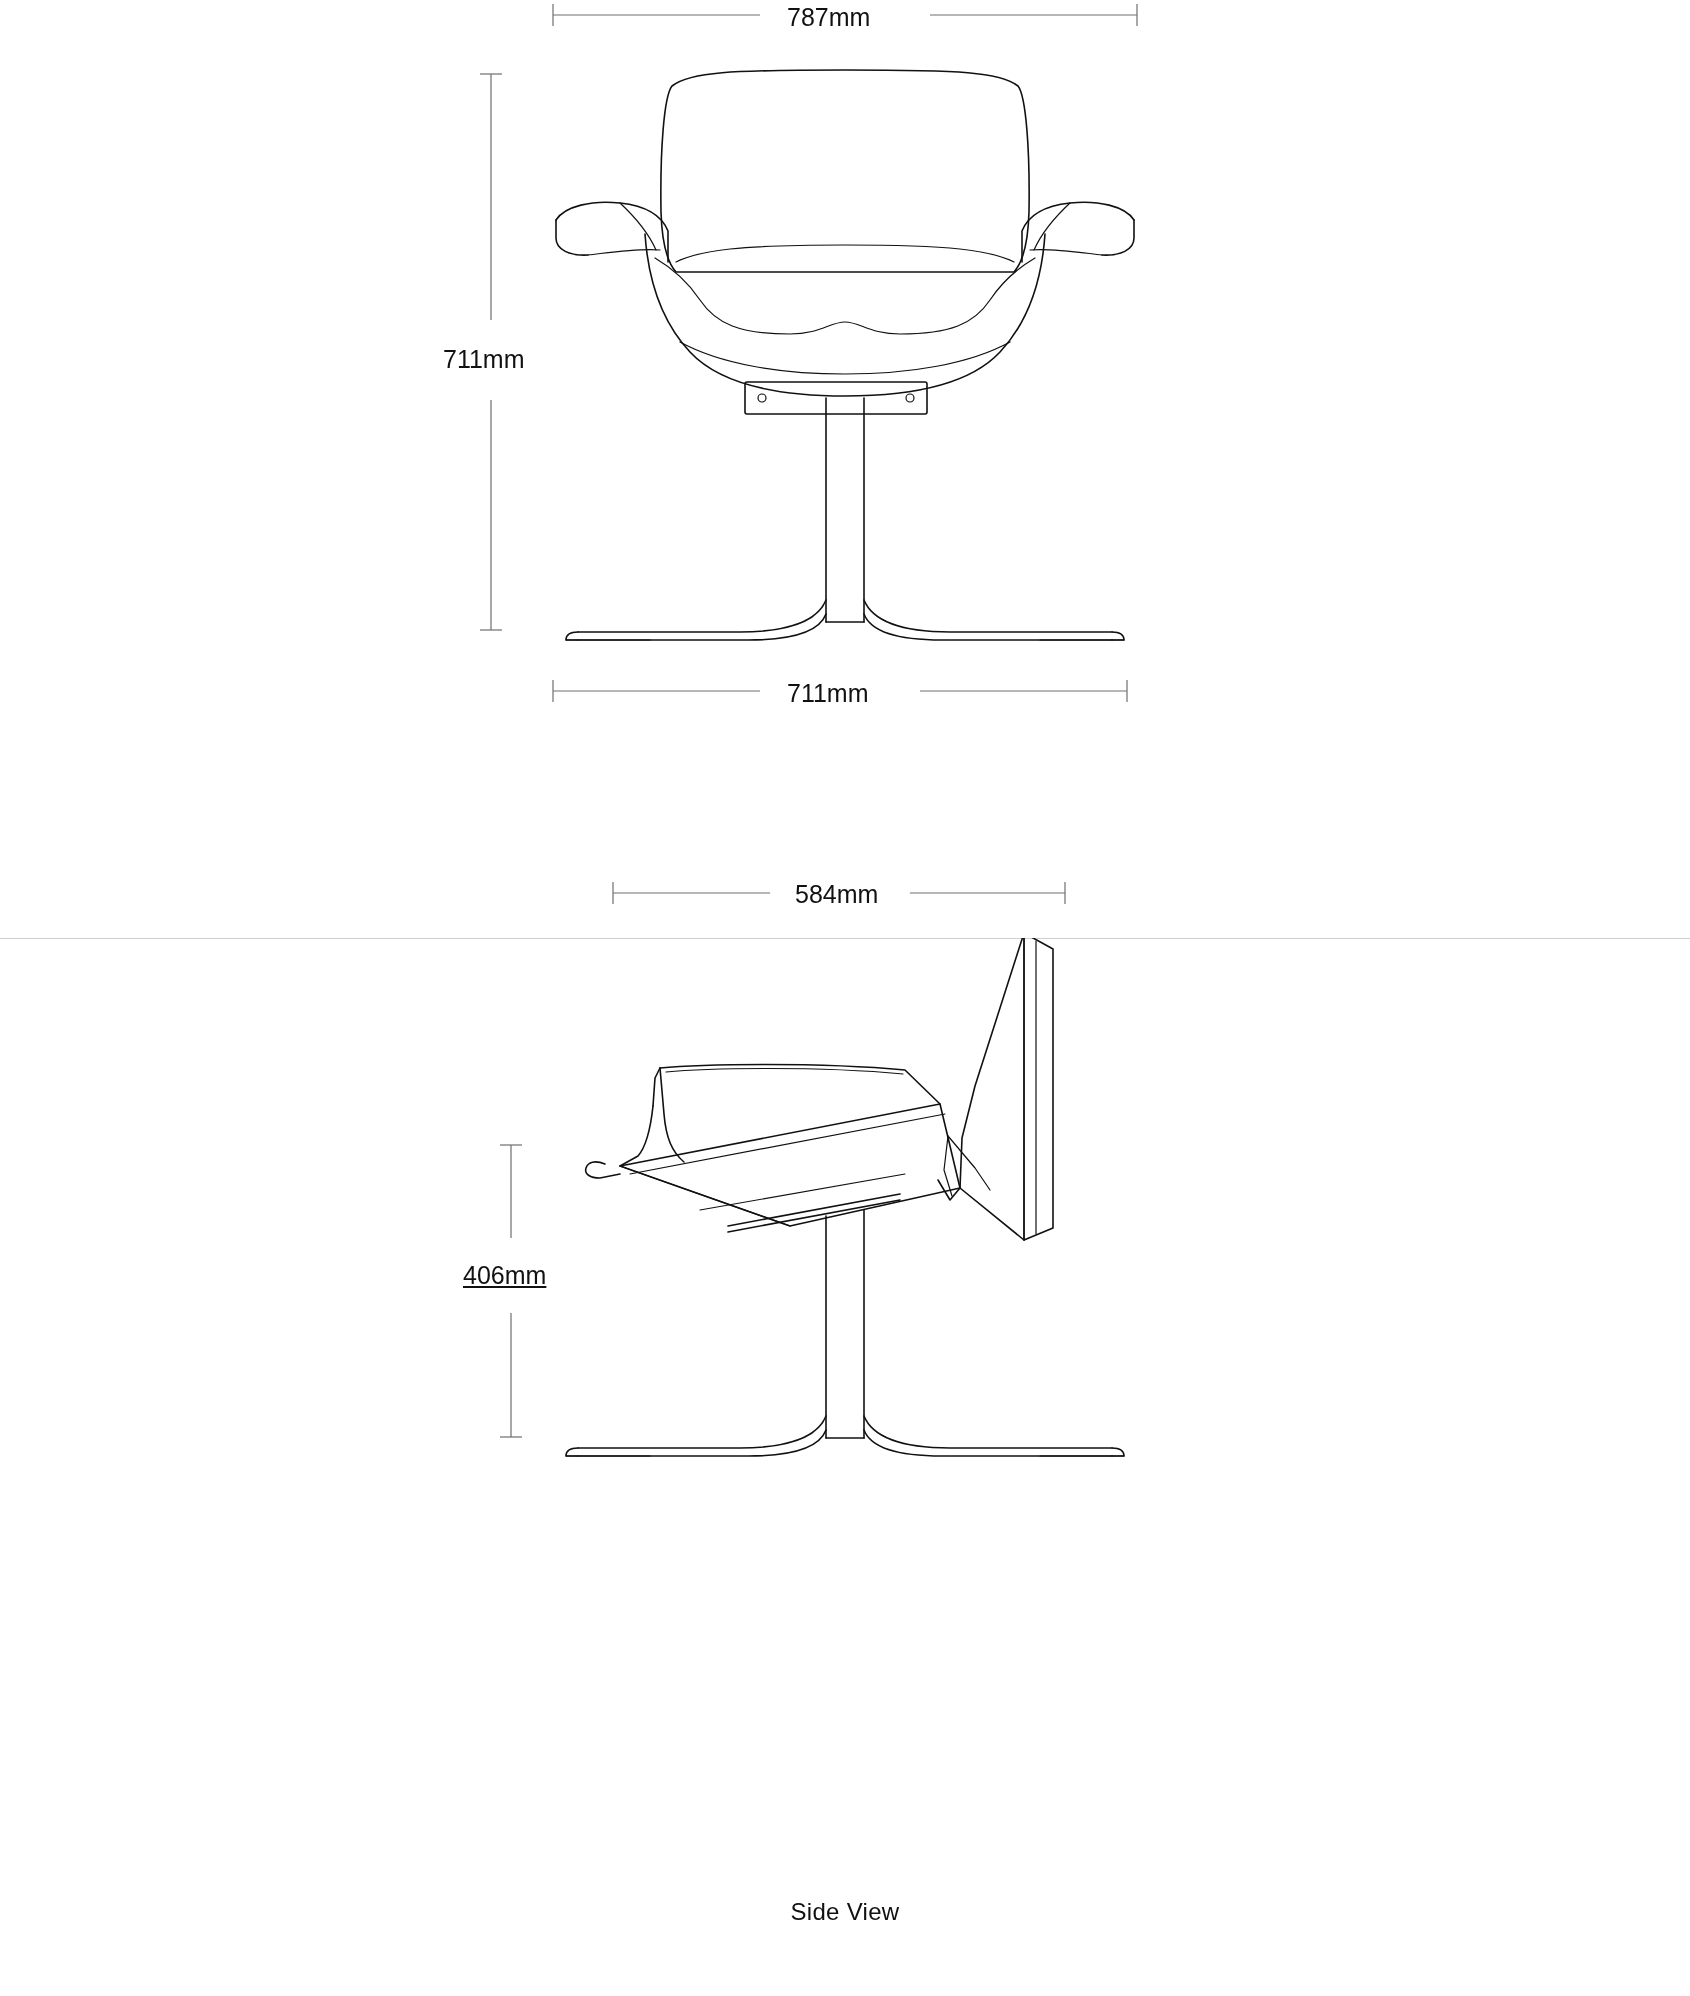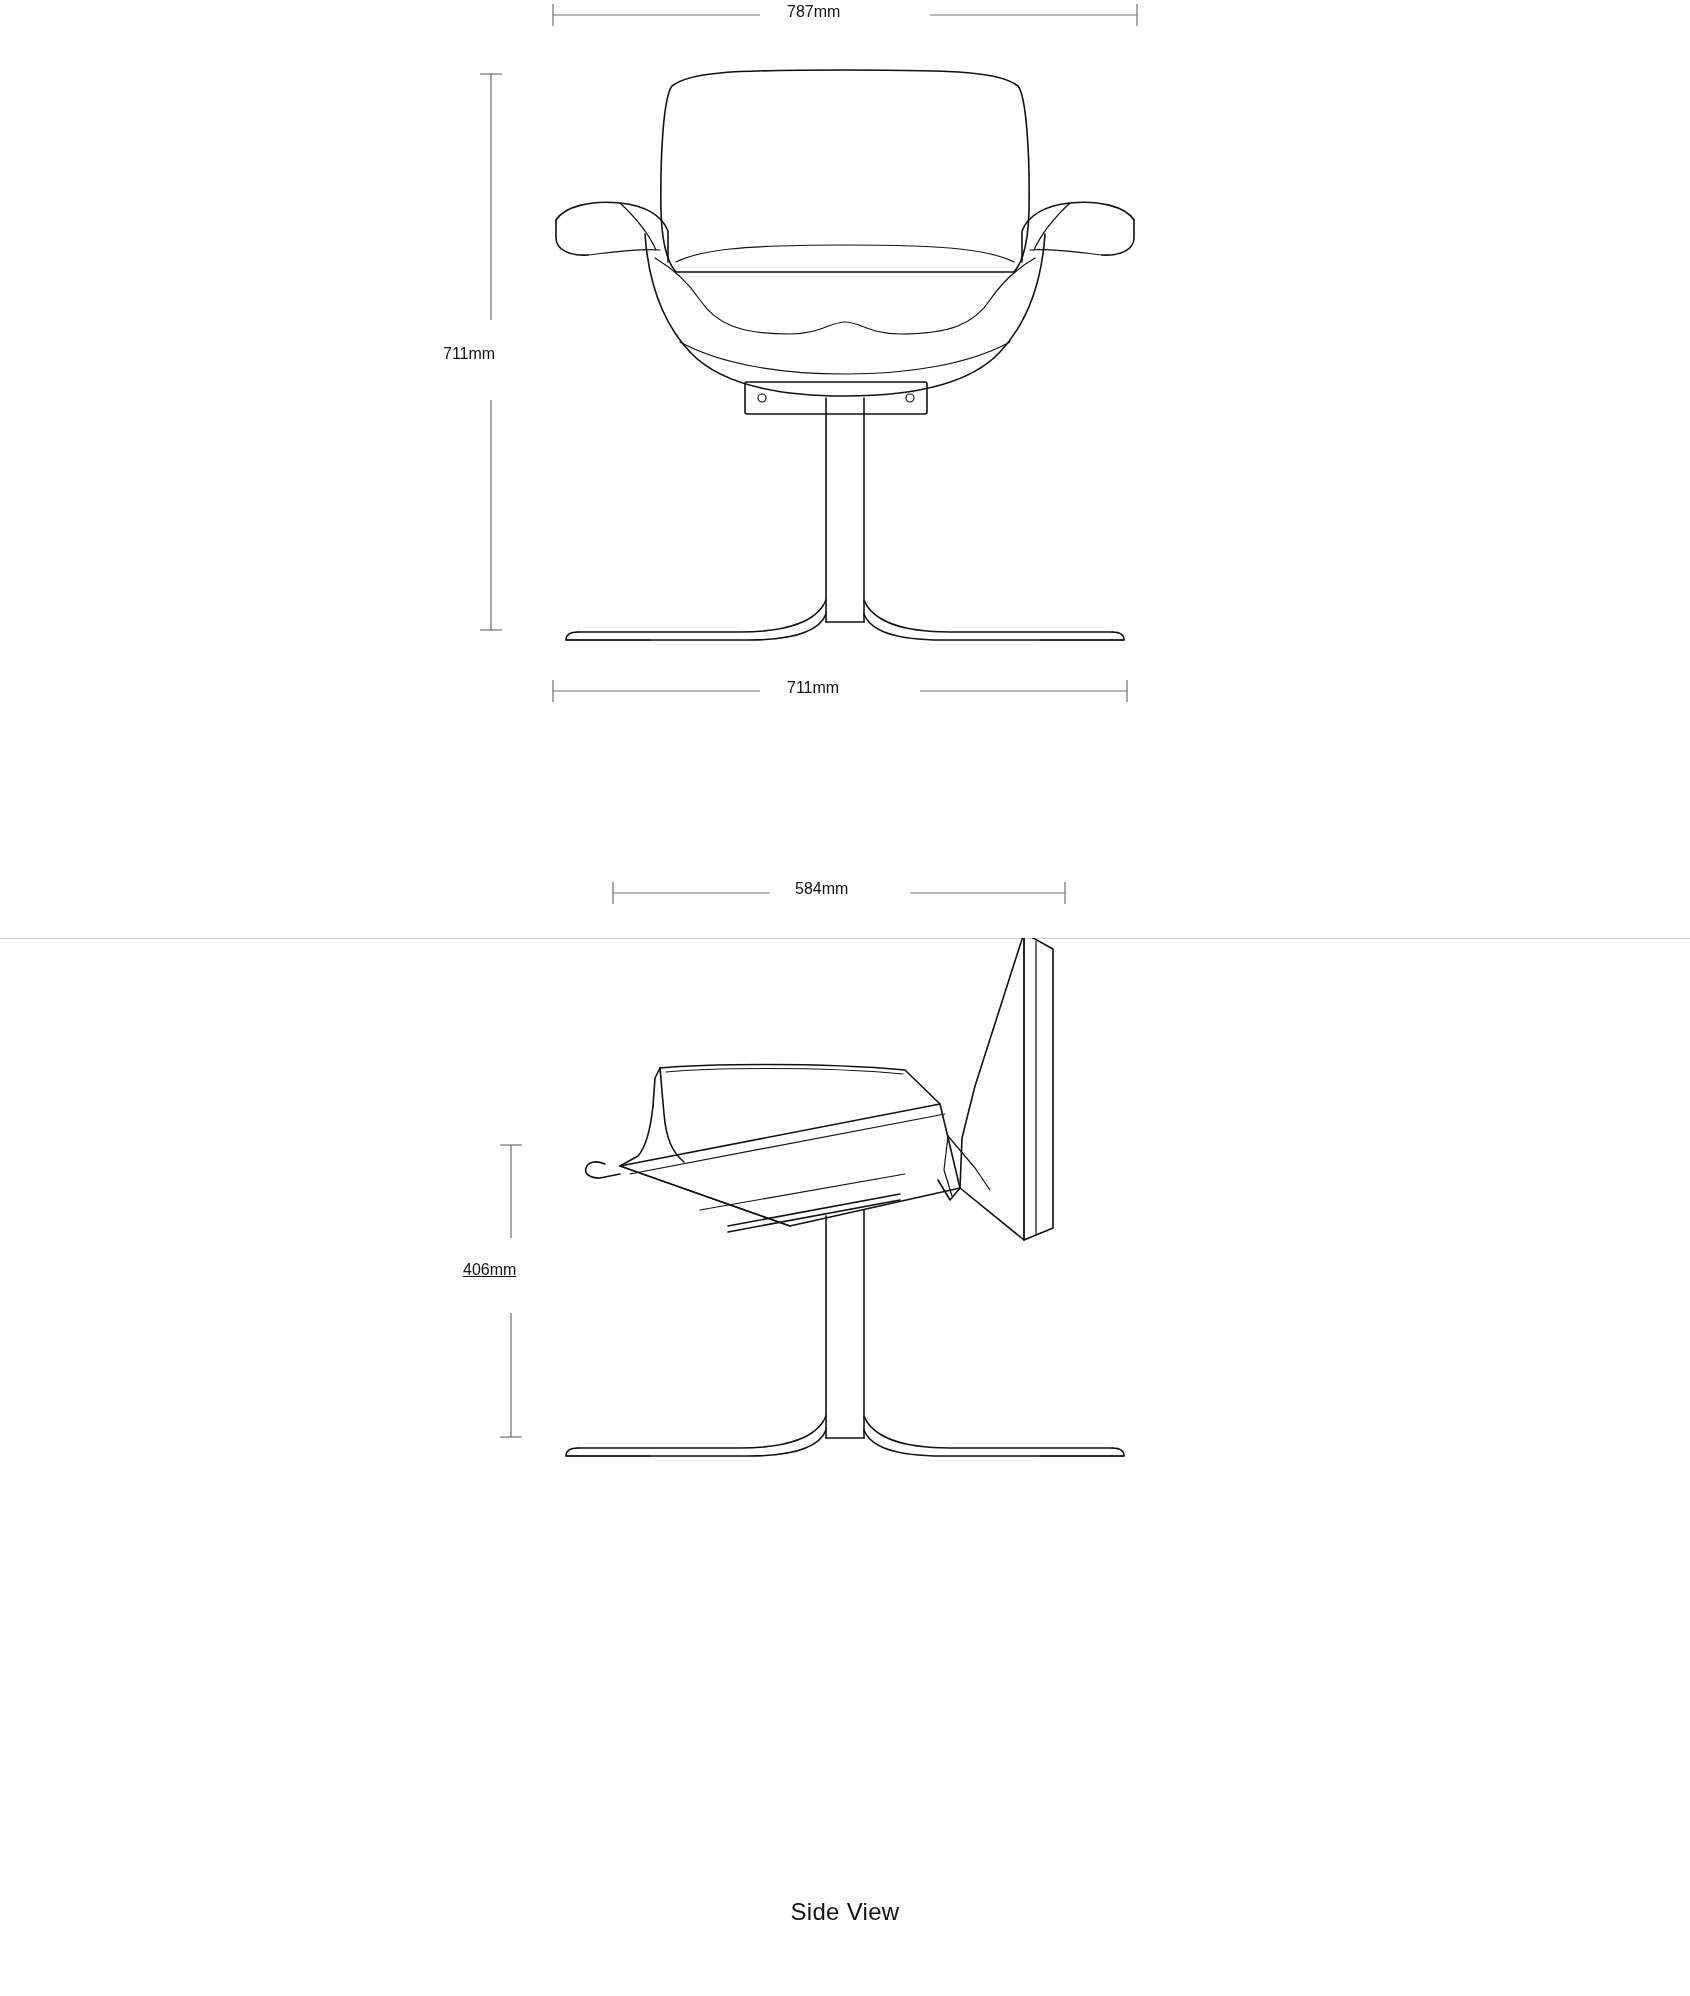--- a/index.html
+++ b/index.html
@@ -37,21 +37,21 @@
     width: 100%;
     text-align: center;
     font-size: 24px;
     letter-spacing: 0.3px;
     color: #111111;
   }
   .caption-front { top: 845px; }
 
   .dim-label {
     position: absolute;
-    font-size: 16px;
+    font-size: 25px;
     color: #111111;
     white-space: nowrap;
   }
 
   svg { display: block; }
   .ln   { fill: none; stroke: #111111; stroke-width: 1.6; stroke-linejoin: round; stroke-linecap: round; }
   .ln-t { fill: none; stroke: #111111; stroke-width: 1.2; stroke-linejoin: round; stroke-linecap: round; }
   .dim  { fill: none; stroke: #6e6e6e; stroke-width: 1.2; }
 
   .drawing {

